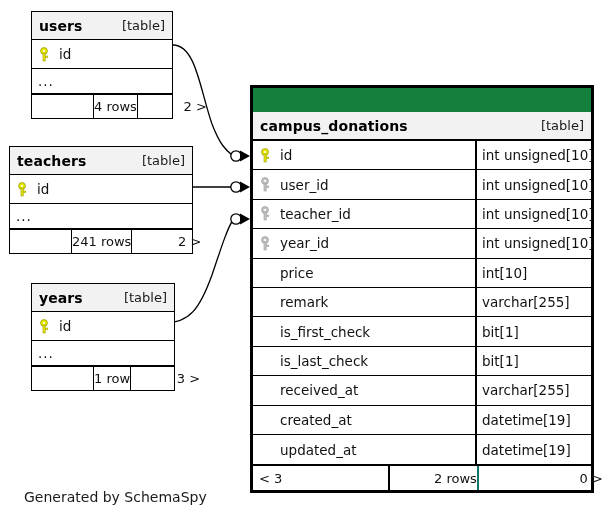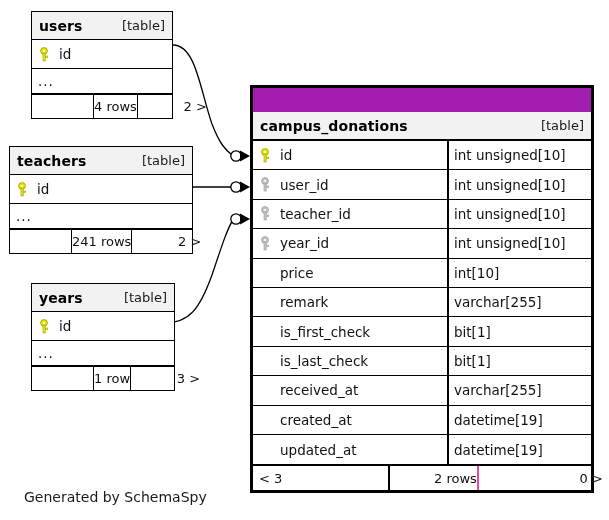--- a/index.html
+++ b/index.html
@@ -20,21 +20,21 @@
     position: absolute;
     left: 0; top: 0;
     width: 609px;
     height: 520px;
   }
 
   
   .tbl {
     position: absolute;
     box-sizing: border-box;
-    background: #a21caf;
+    background: #15803d;
     border: 1px solid #000000;
     font-size: 13.5px;
     color: #1a1a1a;
     z-index: 3;
   }
   .tbl.main {
     border: 3px solid #000000;
     z-index: 4;
   }
 
@@ -81,21 +81,21 @@
     align-items: center;
     flex: 1 1 auto;
     min-width: 0;
     padding-left: 8px;
     white-space: nowrap;
     overflow: hidden;
   }
   .cell-type {
     box-sizing: border-box;
     flex: 0 0 auto;
-    width: 144px;
+    width: 116px;
     border-left: 2px solid #000000;
     height: 100%;
     display: flex;
     align-items: center;
     padding-left: 5px;
     white-space: nowrap;
   }
 
   .col-label { font-size: 13.5px; color: #111111; }
   .type-label { font-size: 13.5px; color: #111111; }
@@ -149,21 +149,21 @@
   .foot-mid   { justify-content: center; border-left: 1px solid #000000; border-right: 1px solid #000000; }
   .foot-right { justify-content: flex-end; padding-right: 6px; }
 
   
   .small .foot-left  { flex: 0 0 33px; }
   .small .foot-mid   { flex: 1 1 auto; }
   .small .foot-right { flex: 0 0 47px; }
 
   
   .main .foot-left  { flex: 0 0 107px; }
-  .main .foot-mid   { flex: 1 1 auto; border-left: 2px solid #000000; border-right: 2px solid #ec4899; padding-left: 44px; }
+  .main .foot-mid   { flex: 1 1 auto; border-left: 2px solid #000000; border-right: 2px solid #0f766e; padding-left: 44px; }
   .main .foot-right { flex: 0 0 102px; }
 
   
   #tbl-users    { left: 31px;  top: 11px;  width: 142px; }
   #tbl-teachers { left: 9px;  top: 146px; width: 184px; }
   #tbl-years    { left: 31px;  top: 283px; width: 144px; }
   #tbl-main     { left: 250px; top: 85px;  width: 344px; }
 
   #connectors {
     position: absolute;

